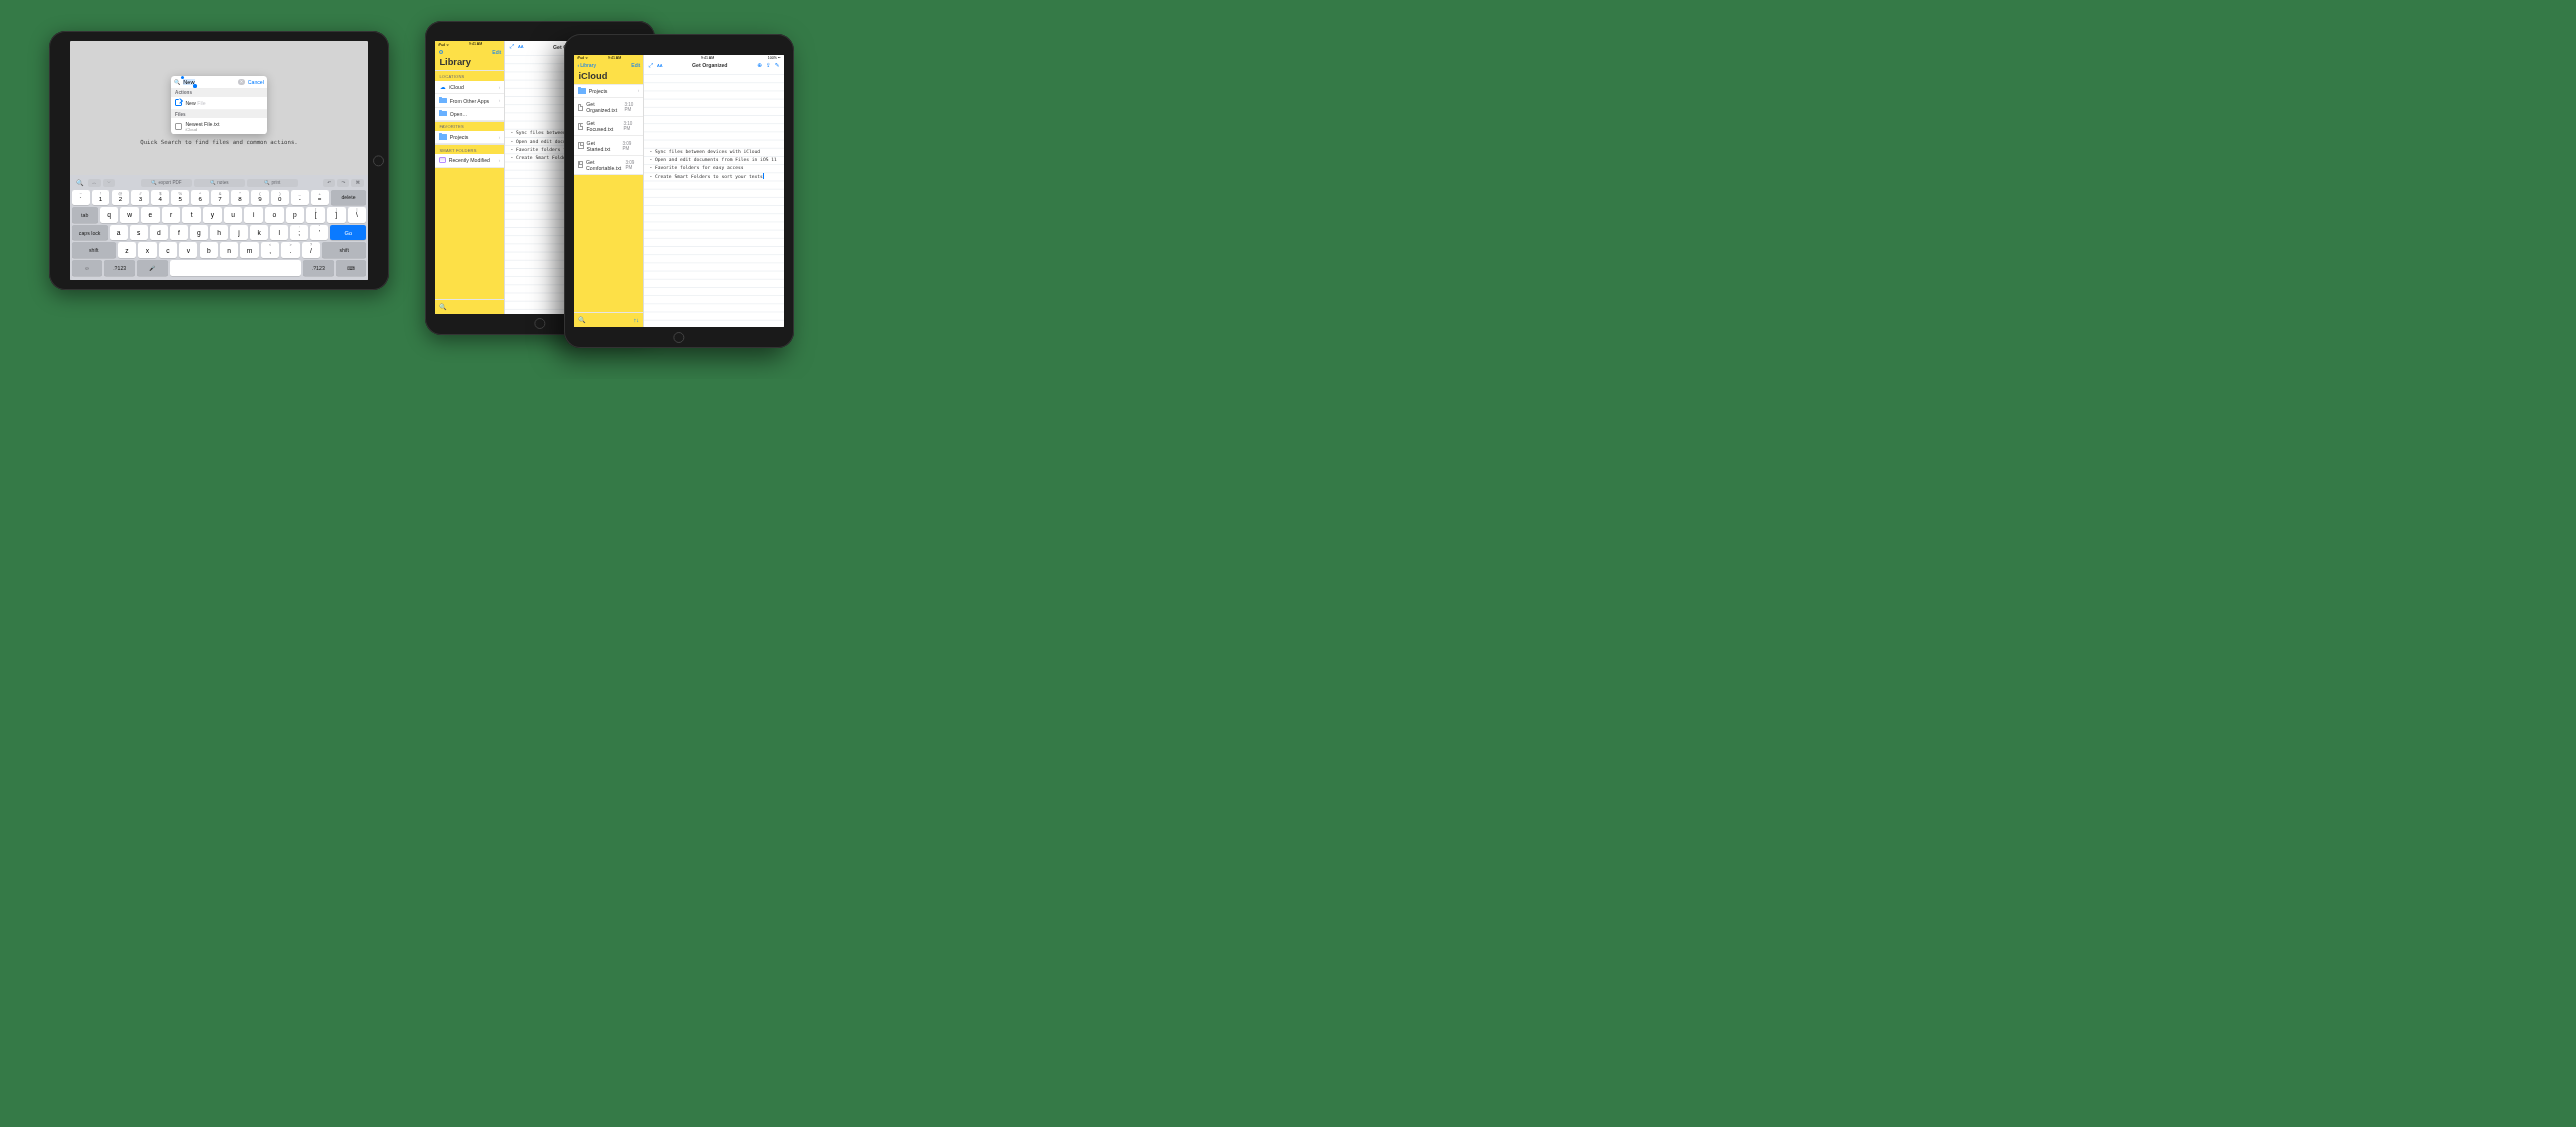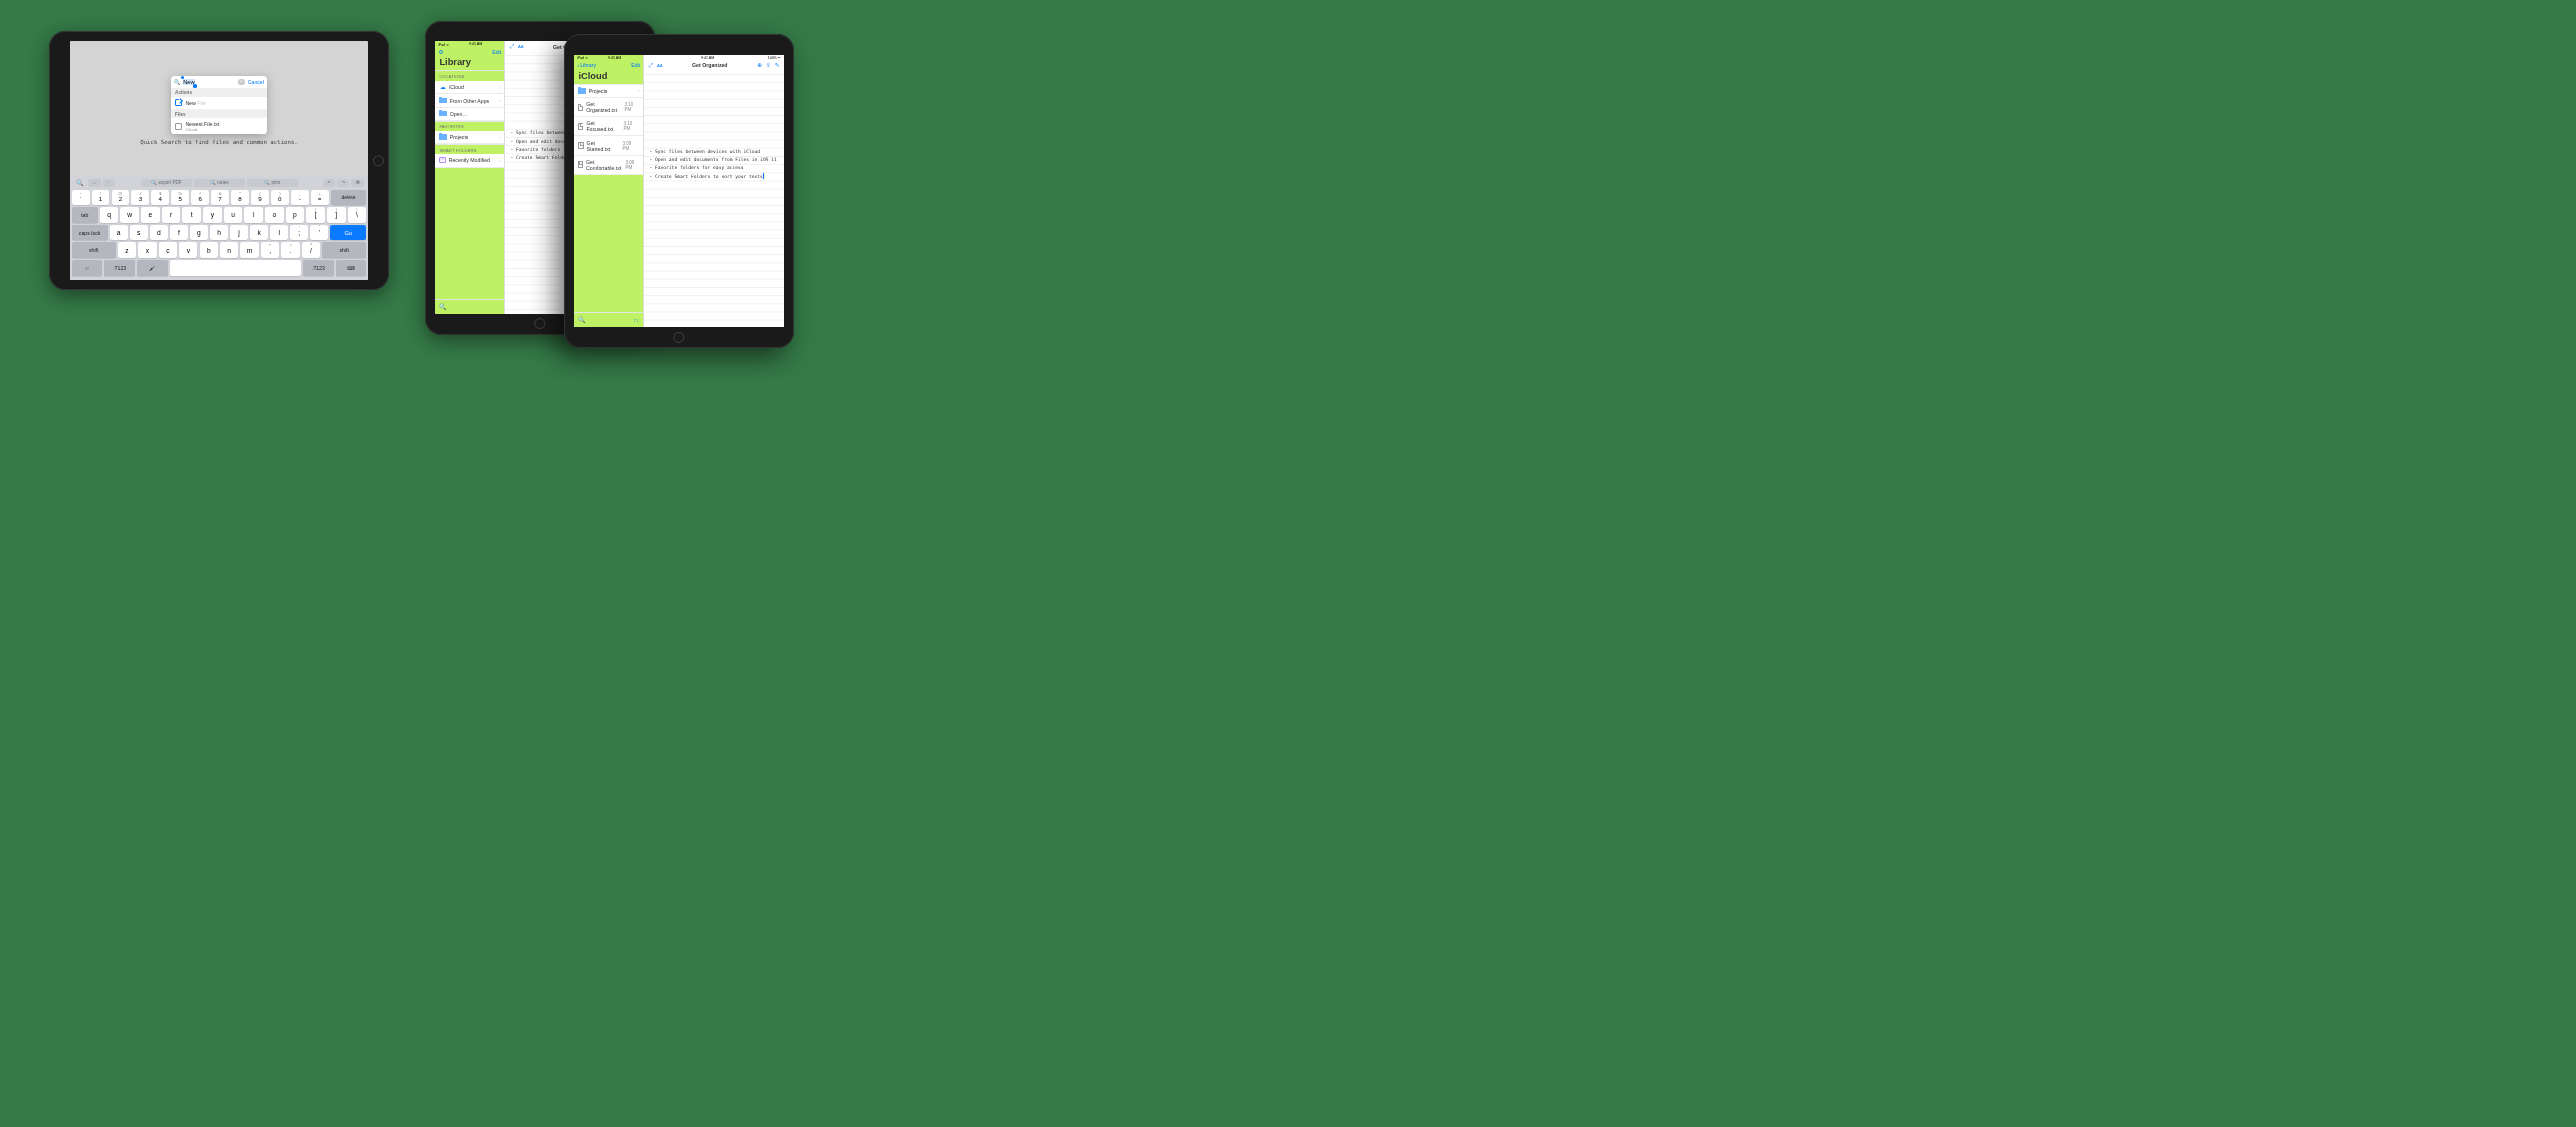--- a/index.html
+++ b/index.html
@@ -154,21 +154,21 @@
 
   
   #ipad2 { left: 425px; top: 20.6px; width: 230px; height: 314px; }
   #ipad3 { left: 564px; top: 34px; width: 230px; height: 314px; box-shadow: inset 0 0 0 1px #333, -7.2px 9.3px 26px rgba(0,0,0,0.55); }
 
   .split {
     display:flex; width:100%; height:100%;
   }
   .sidebar {
     width: 70px; flex:none;
-    background:#bef264;
+    background:#fde047;
     border-right:0.5px solid #dcdcdc;
     display:flex; flex-direction:column;
     font-size:5.2px;
   }
   .sb-status{
     height:6.2px;font-size:3.6px;color:#000;
     display:flex;justify-content:space-between;align-items:center;padding:0 2.6px;
   }
   .sb-top{
     display:flex;justify-content:space-between;align-items:center;

